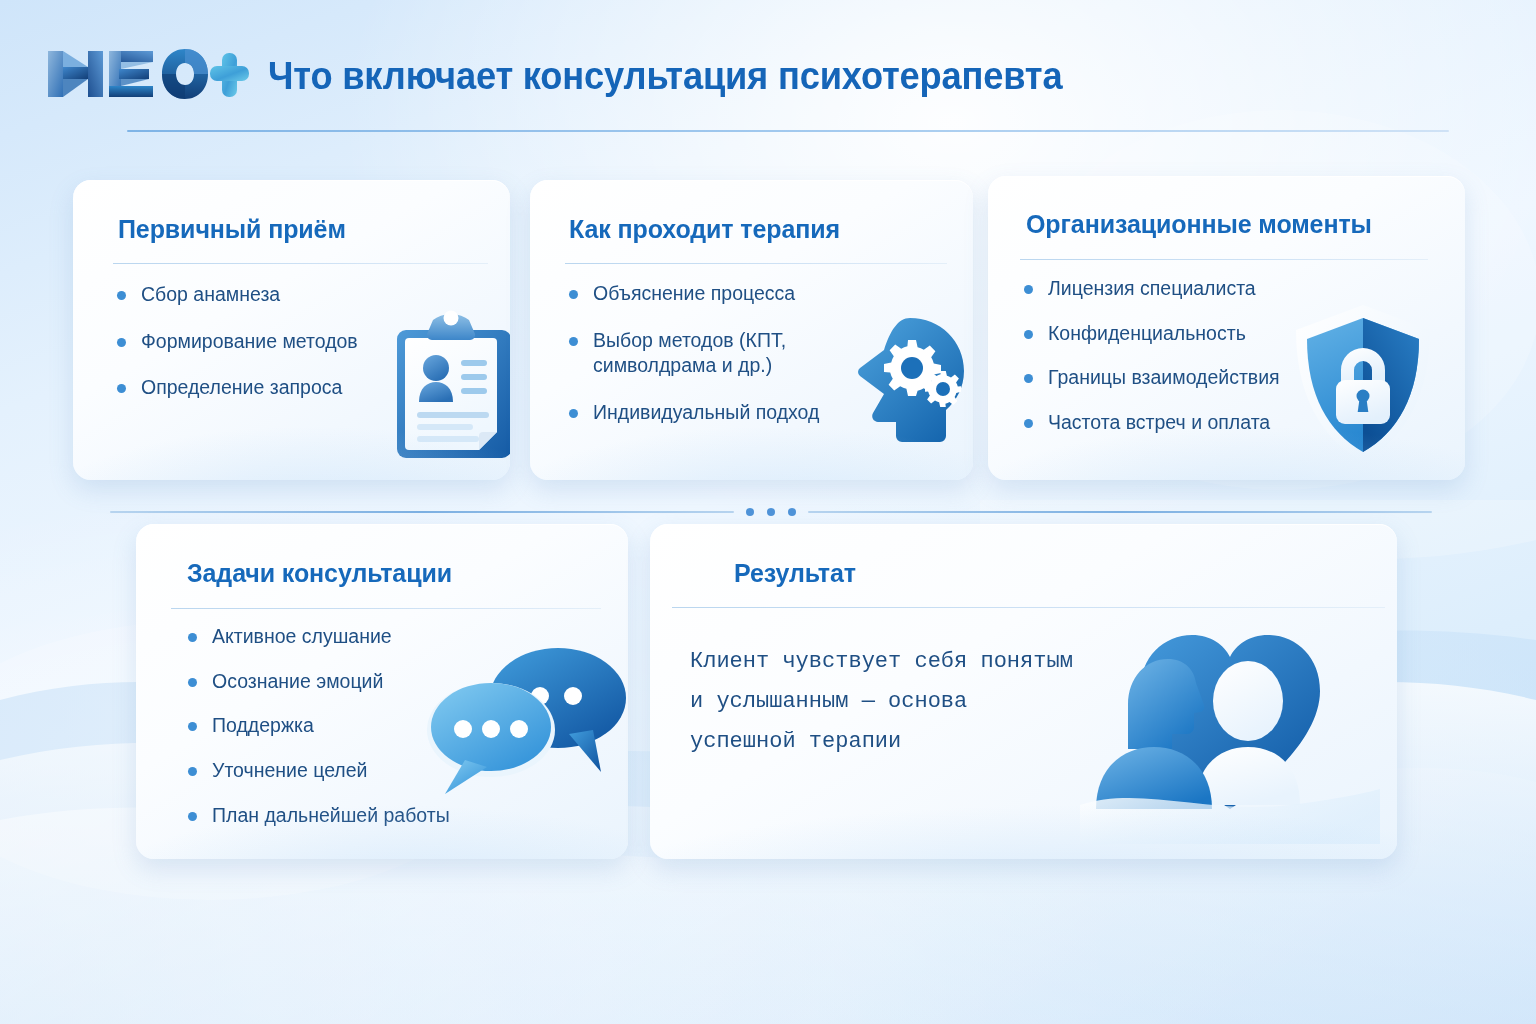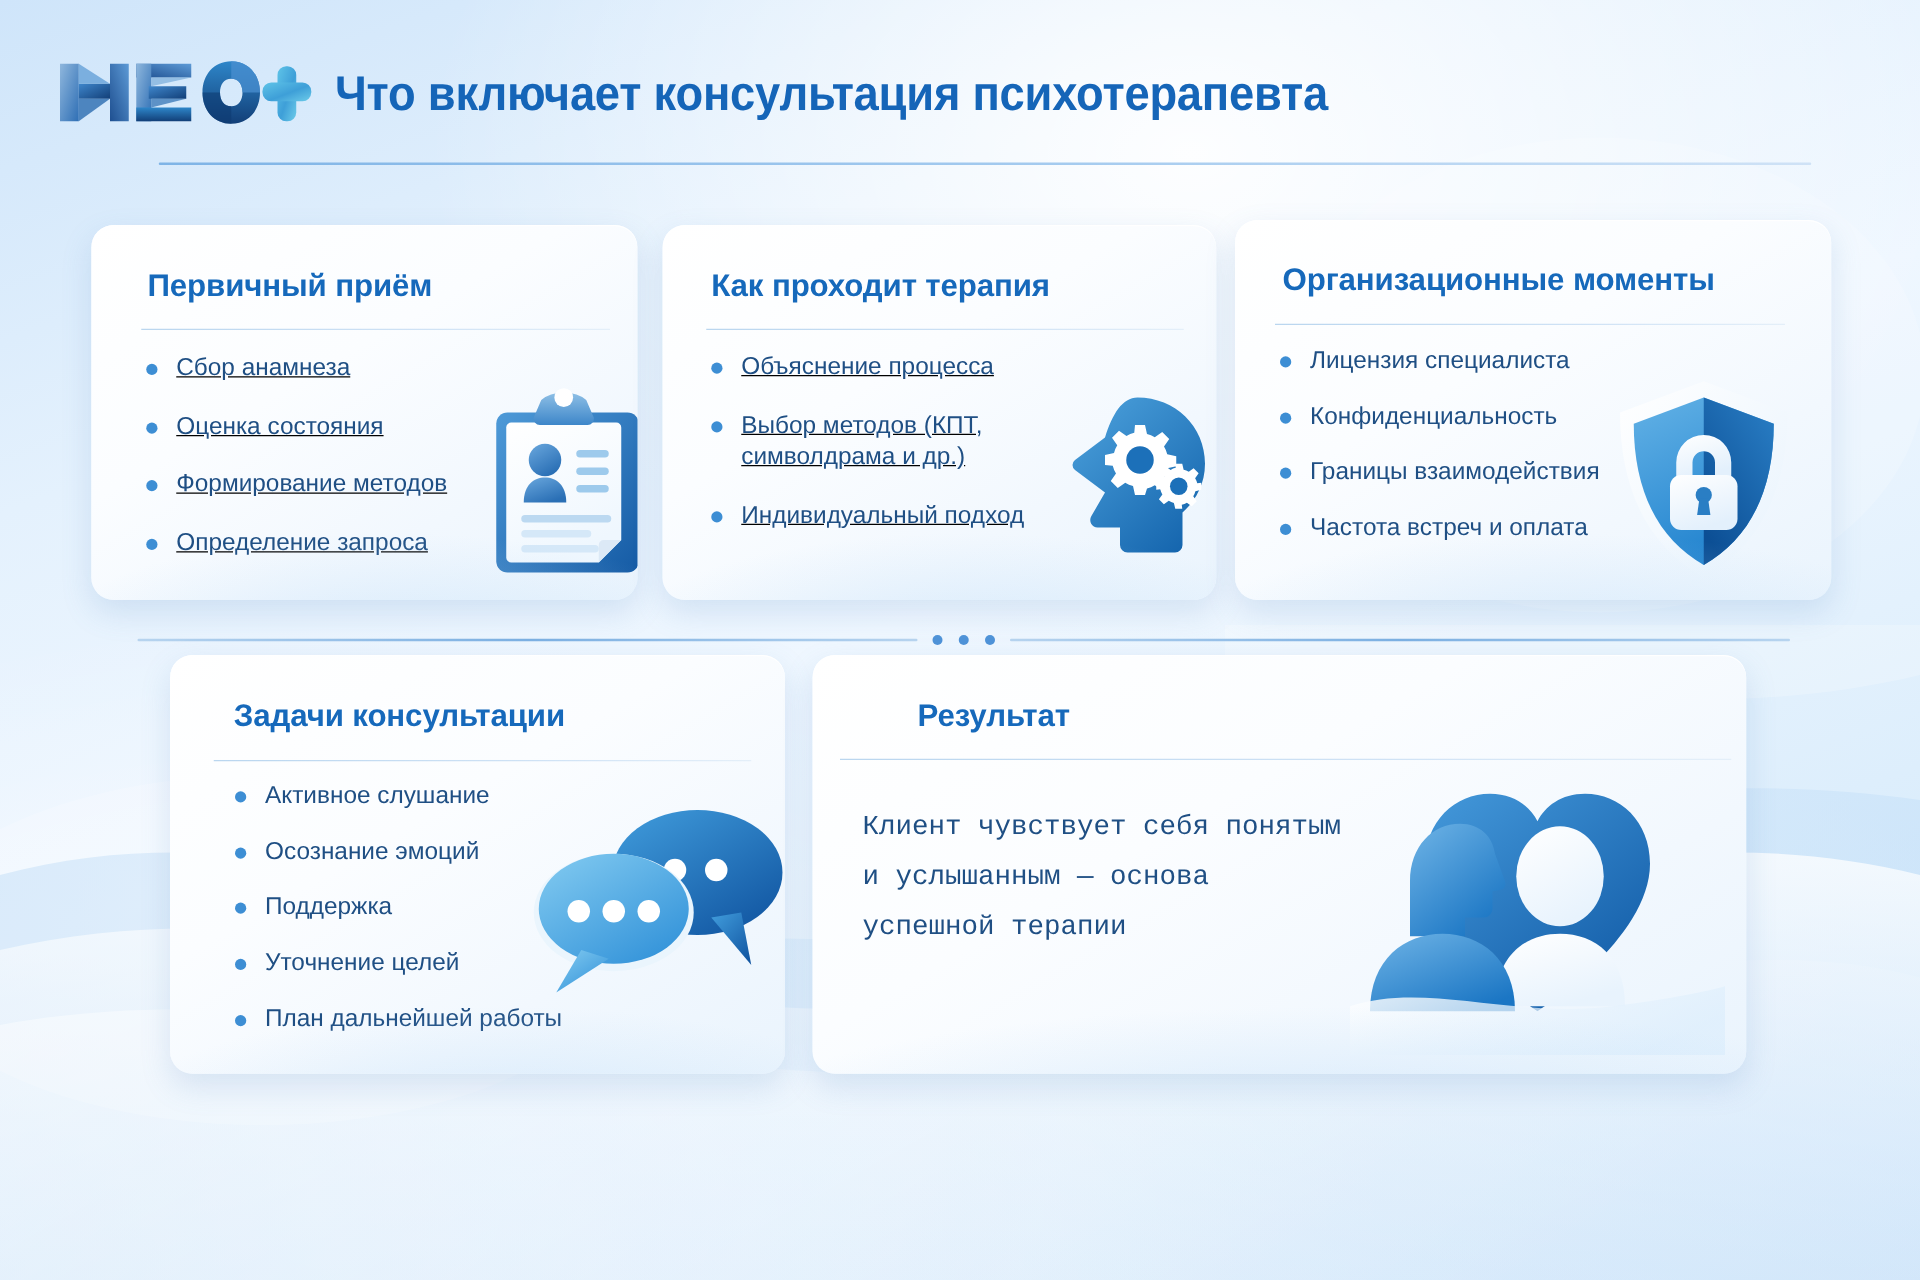--- a/index.html
+++ b/index.html
@@ -119,25 +119,25 @@
 
   
   #card-1 { left: 73px;  top: 180px; width: 437px; height: 300px; }
   #card-2 { left: 530px; top: 180px; width: 443px; height: 300px; }
   #card-3 { left: 988px; top: 176px; width: 477px; height: 304px; }
   #card-4 { left: 136px; top: 524px; width: 492px; height: 335px; }
   #card-5 { left: 650px; top: 524px; width: 747px; height: 335px; }
 
   #card-1 .card-title { left: 45px; top: 35px; }
   #card-1 .card-rule  { left: 40px; top: 83px; width: 375px; }
-  #card-1 .bullets    { left: 42px; top: 102px; width: 330px; text-decoration: underline; }
+  #card-1 .bullets    { left: 42px; top: 102px; width: 330px; }
 
   #card-2 .card-title { left: 39px; top: 35px; }
   #card-2 .card-rule  { left: 35px; top: 83px; width: 382px; }
-  #card-2 .bullets    { left: 37px; top: 101px; width: 300px; text-decoration: underline; }
+  #card-2 .bullets    { left: 37px; top: 101px; width: 300px; }
 
   #card-3 .card-title { left: 38px; top: 34px; }
   #card-3 .card-rule  { left: 32px; top: 83px; width: 408px; }
   #card-3 .bullets    { left: 34px; top: 100px; width: 330px; }
 
   #card-4 .card-title { left: 51px; top: 35px; }
   #card-4 .card-rule  { left: 35px; top: 84px; width: 430px; }
   #card-4 .bullets    { left: 50px; top: 100px; width: 330px; }
 
   #card-5 .card-title { left: 40px; top: 35px; margin-left: 44px; }
@@ -261,21 +261,20 @@
     <h1 class="page-title">Что включает консультация психотерапевта</h1>
   </div>
   <div class="header-rule"></div>
 </header>
 
 <section class="card" id="card-1">
   <h2 class="card-title">Первичный приём</h2>
   <div class="card-rule"></div>
   <ul class="bullets">
     <li>Сбор анамнеза</li>
-    <li>Оценка состояния</li>
     <li>Формирование методов</li>
     <li>Определение запроса</li>
   </ul>
 
   <svg class="icon-abs" id="icon-clipboard" viewBox="0 0 130 160">
     <defs>
       <linearGradient id="cbBoard" x1="0" y1="0" x2="1" y2="1">
         <stop offset="0%" stop-color="#4e9ad8"></stop>
           <stop offset="100%" stop-color="#155ba5"></stop>
       </linearGradient>

